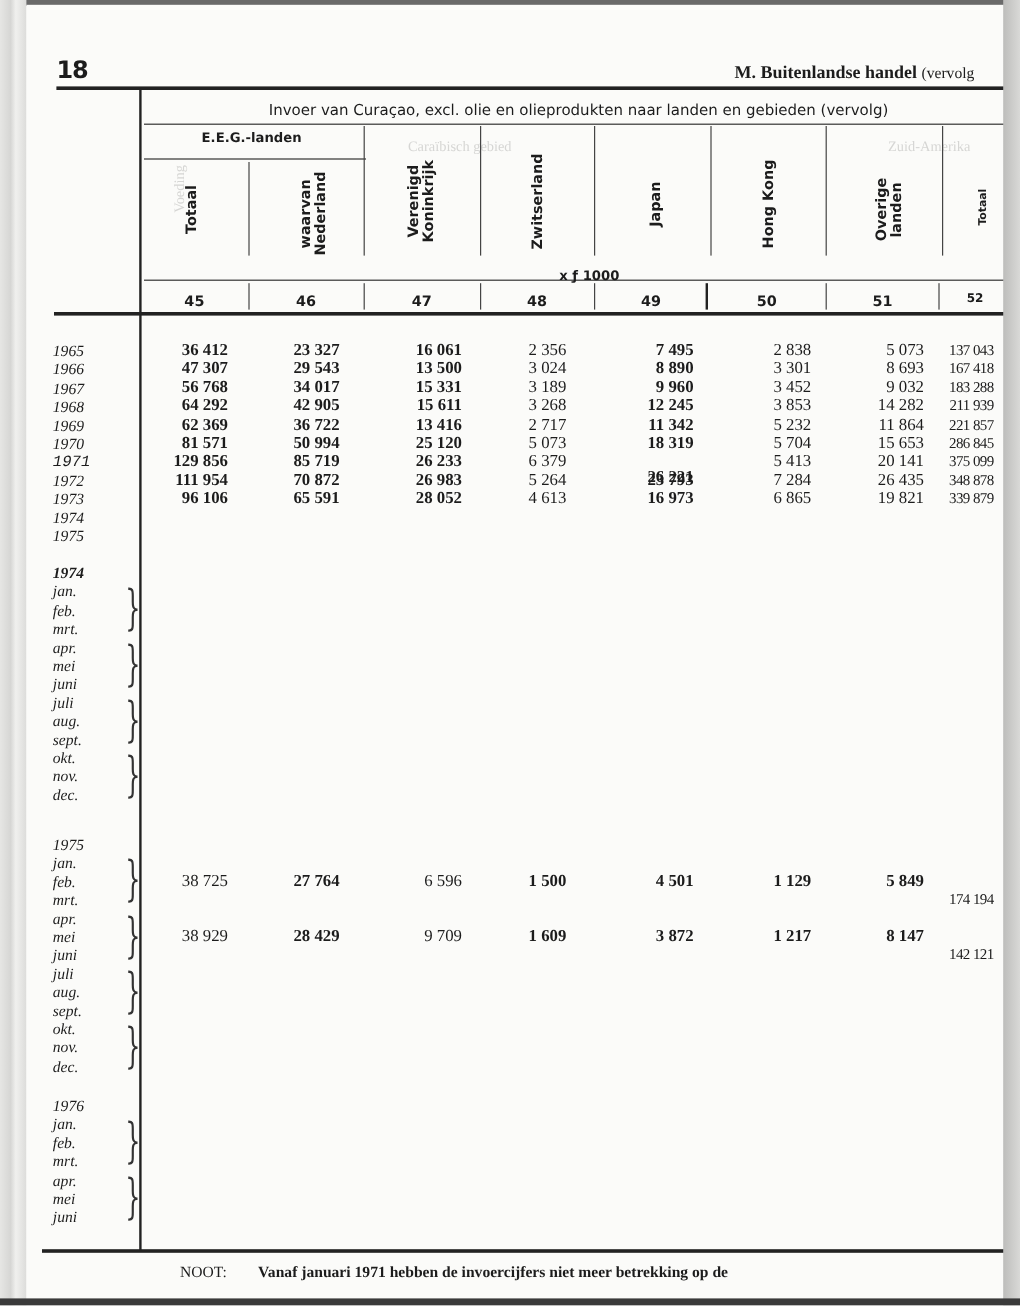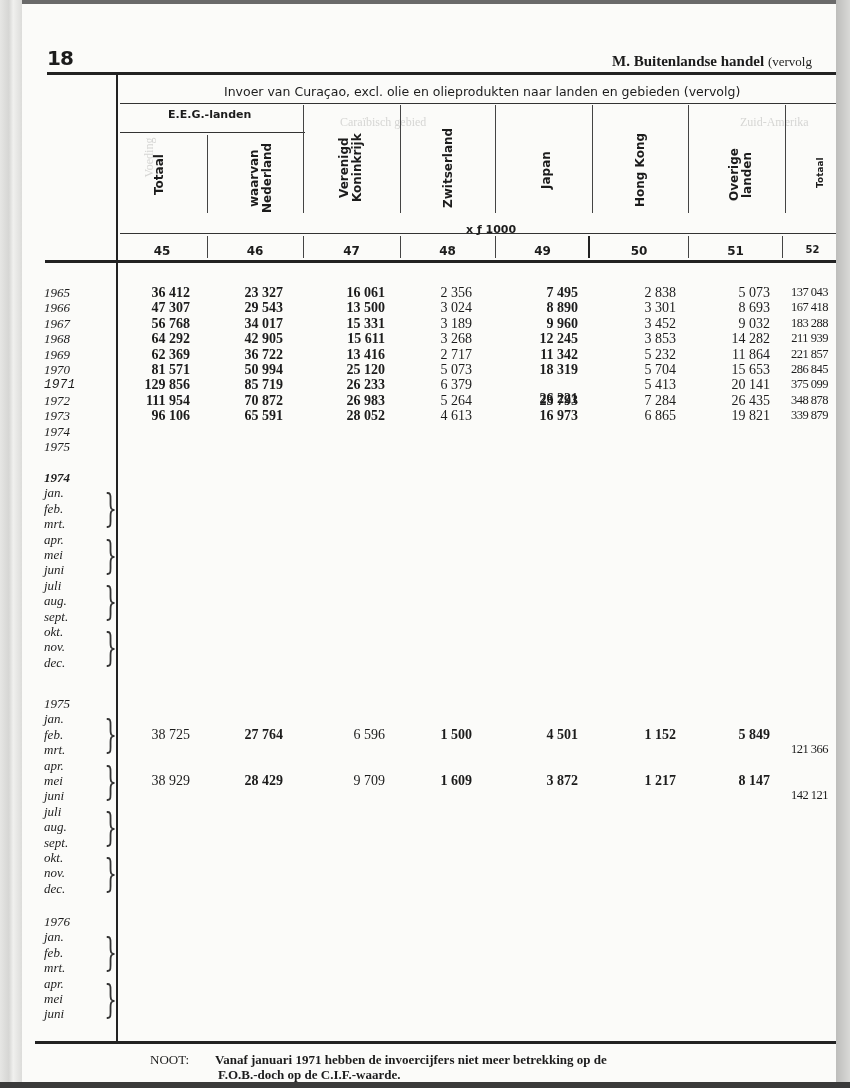--- a/index.html
+++ b/index.html
@@ -243,23 +243,23 @@
     <div class="yearlabel" style="top: 880.8px;">dec.</div>
     <div class="brace" style="top: 713.4px;">}</div>
     <div class="brace" style="top: 759.6px;">}</div>
     <div class="brace" style="top: 805.8px;">}</div>
     <div class="brace" style="top: 852px;">}</div>
     <div class="cell reg" style="top: 726.8px; right: 660px;">38 725</div>
     <div class="cell" style="top: 726.8px; right: 567px;">27 764</div>
     <div class="cell reg" style="top: 726.8px; right: 465px;">6 596</div>
     <div class="cell" style="top: 726.8px; right: 378px;">1 500</div>
     <div class="cell" style="top: 726.8px; right: 272px;">4 501</div>
-    <div class="cell" style="top: 726.8px; right: 174px;">1 152</div>
+    <div class="cell" style="top: 726.8px; right: 174px;">1 129</div>
     <div class="cell" style="top: 726.8px; right: 80px;">5 849</div>
-    <div class="cell narrow" style="top: 742.2px; right: 22px;">121 366</div>
+    <div class="cell narrow" style="top: 742.2px; right: 22px;">174 194</div>
     <div class="cell reg" style="top: 773px; right: 660px;">38 929</div>
     <div class="cell" style="top: 773px; right: 567px;">28 429</div>
     <div class="cell reg" style="top: 773px; right: 465px;">9 709</div>
     <div class="cell" style="top: 773px; right: 378px;">1 609</div>
     <div class="cell" style="top: 773px; right: 272px;">3 872</div>
     <div class="cell" style="top: 773px; right: 174px;">1 217</div>
     <div class="cell" style="top: 773px; right: 80px;">8 147</div>
     <div class="cell narrow" style="top: 788.4px; right: 22px;">142 121</div>
     <div class="yearlabel" style="top: 914px;">1976</div>
     <div class="yearlabel" style="top: 929.4px;">jan.</div>
@@ -268,17 +268,16 @@
     <div class="yearlabel" style="top: 975.6px;">apr.</div>
     <div class="yearlabel" style="top: 991px;">mei</div>
     <div class="yearlabel" style="top: 1006.4px;">juni</div>
     <div class="brace" style="top: 931.4px;">}</div>
     <div class="brace" style="top: 977.6px;">}</div>
   </div>
 
 <div class="note">
   <span class="lbl">NOOT:</span>
   <span>Vanaf januari 1971 hebben de invoercijfers niet meer betrekking op de</span>
-  <span class="l2">F.O.B.-doch op de C.I.F.-waarde.</span>
 </div>
 
 <div class="rightedge"></div>
 <div class="bottombar"></div>
 
 </body></html>

